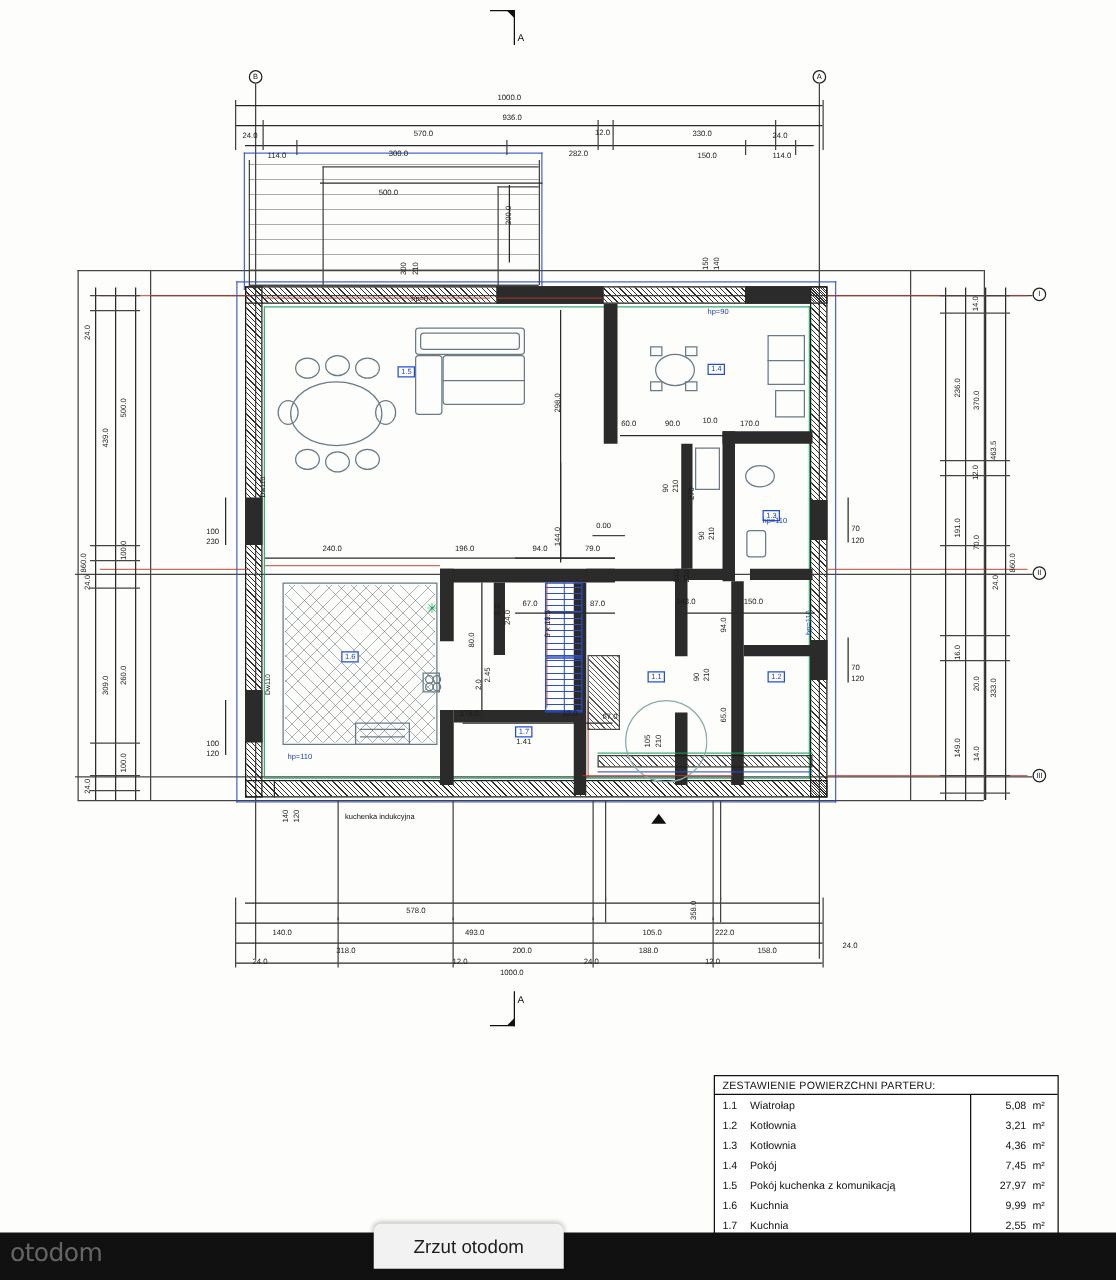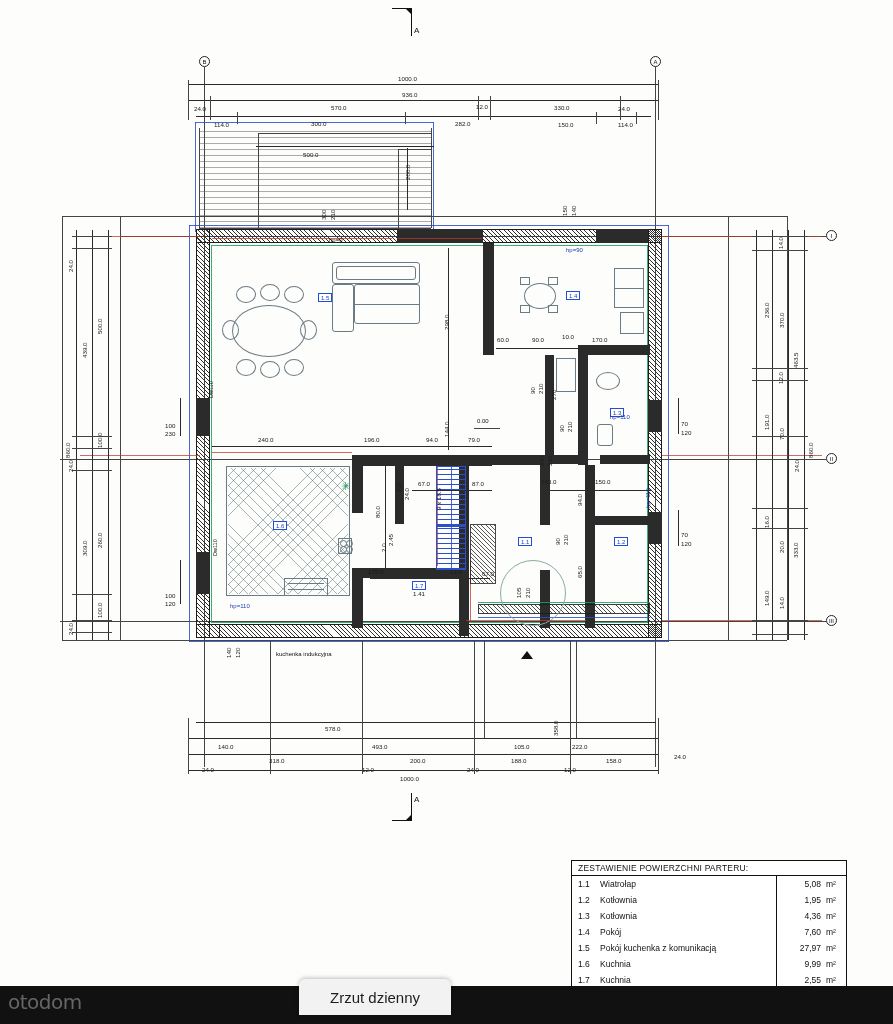--- a/index.html
+++ b/index.html
@@ -585,33 +585,33 @@
 
     <div class="lrow">
       <span class="num">1.1</span>
       <span class="nm">Wiatrołap</span>
       <span class="val">5,08</span>
       <span class="unit">m²</span>
     </div>
     <div class="lrow">
       <span class="num">1.2</span>
       <span class="nm">Kotłownia</span>
-      <span class="val">1,95</span>
+      <span class="val">3,21</span>
       <span class="unit">m²</span>
     </div>
     <div class="lrow">
       <span class="num">1.3</span>
       <span class="nm">Kotłownia</span>
       <span class="val">4,36</span>
       <span class="unit">m²</span>
     </div>
     <div class="lrow">
       <span class="num">1.4</span>
       <span class="nm">Pokój</span>
-      <span class="val">7,60</span>
+      <span class="val">7,45</span>
       <span class="unit">m²</span>
     </div>
     <div class="lrow">
       <span class="num">1.5</span>
       <span class="nm">Pokój kuchenka z komunikacją</span>
       <span class="val">27,97</span>
       <span class="unit">m²</span>
     </div>
     <div class="lrow">
       <span class="num">1.6</span>
@@ -631,14 +631,14 @@
       <span class="val">62.21</span>
       <span class="unit">m²</span>
     </div>
   </div>
 
 </div>
 
 <div id="bottombar"></div>
 <div id="watermark">otodom</div>
 <div id="screenshot-pill">
-  <span>Zrzut dzienny</span>
+  <span>Zrzut otodom</span>
 </div>
 
 </body></html>

